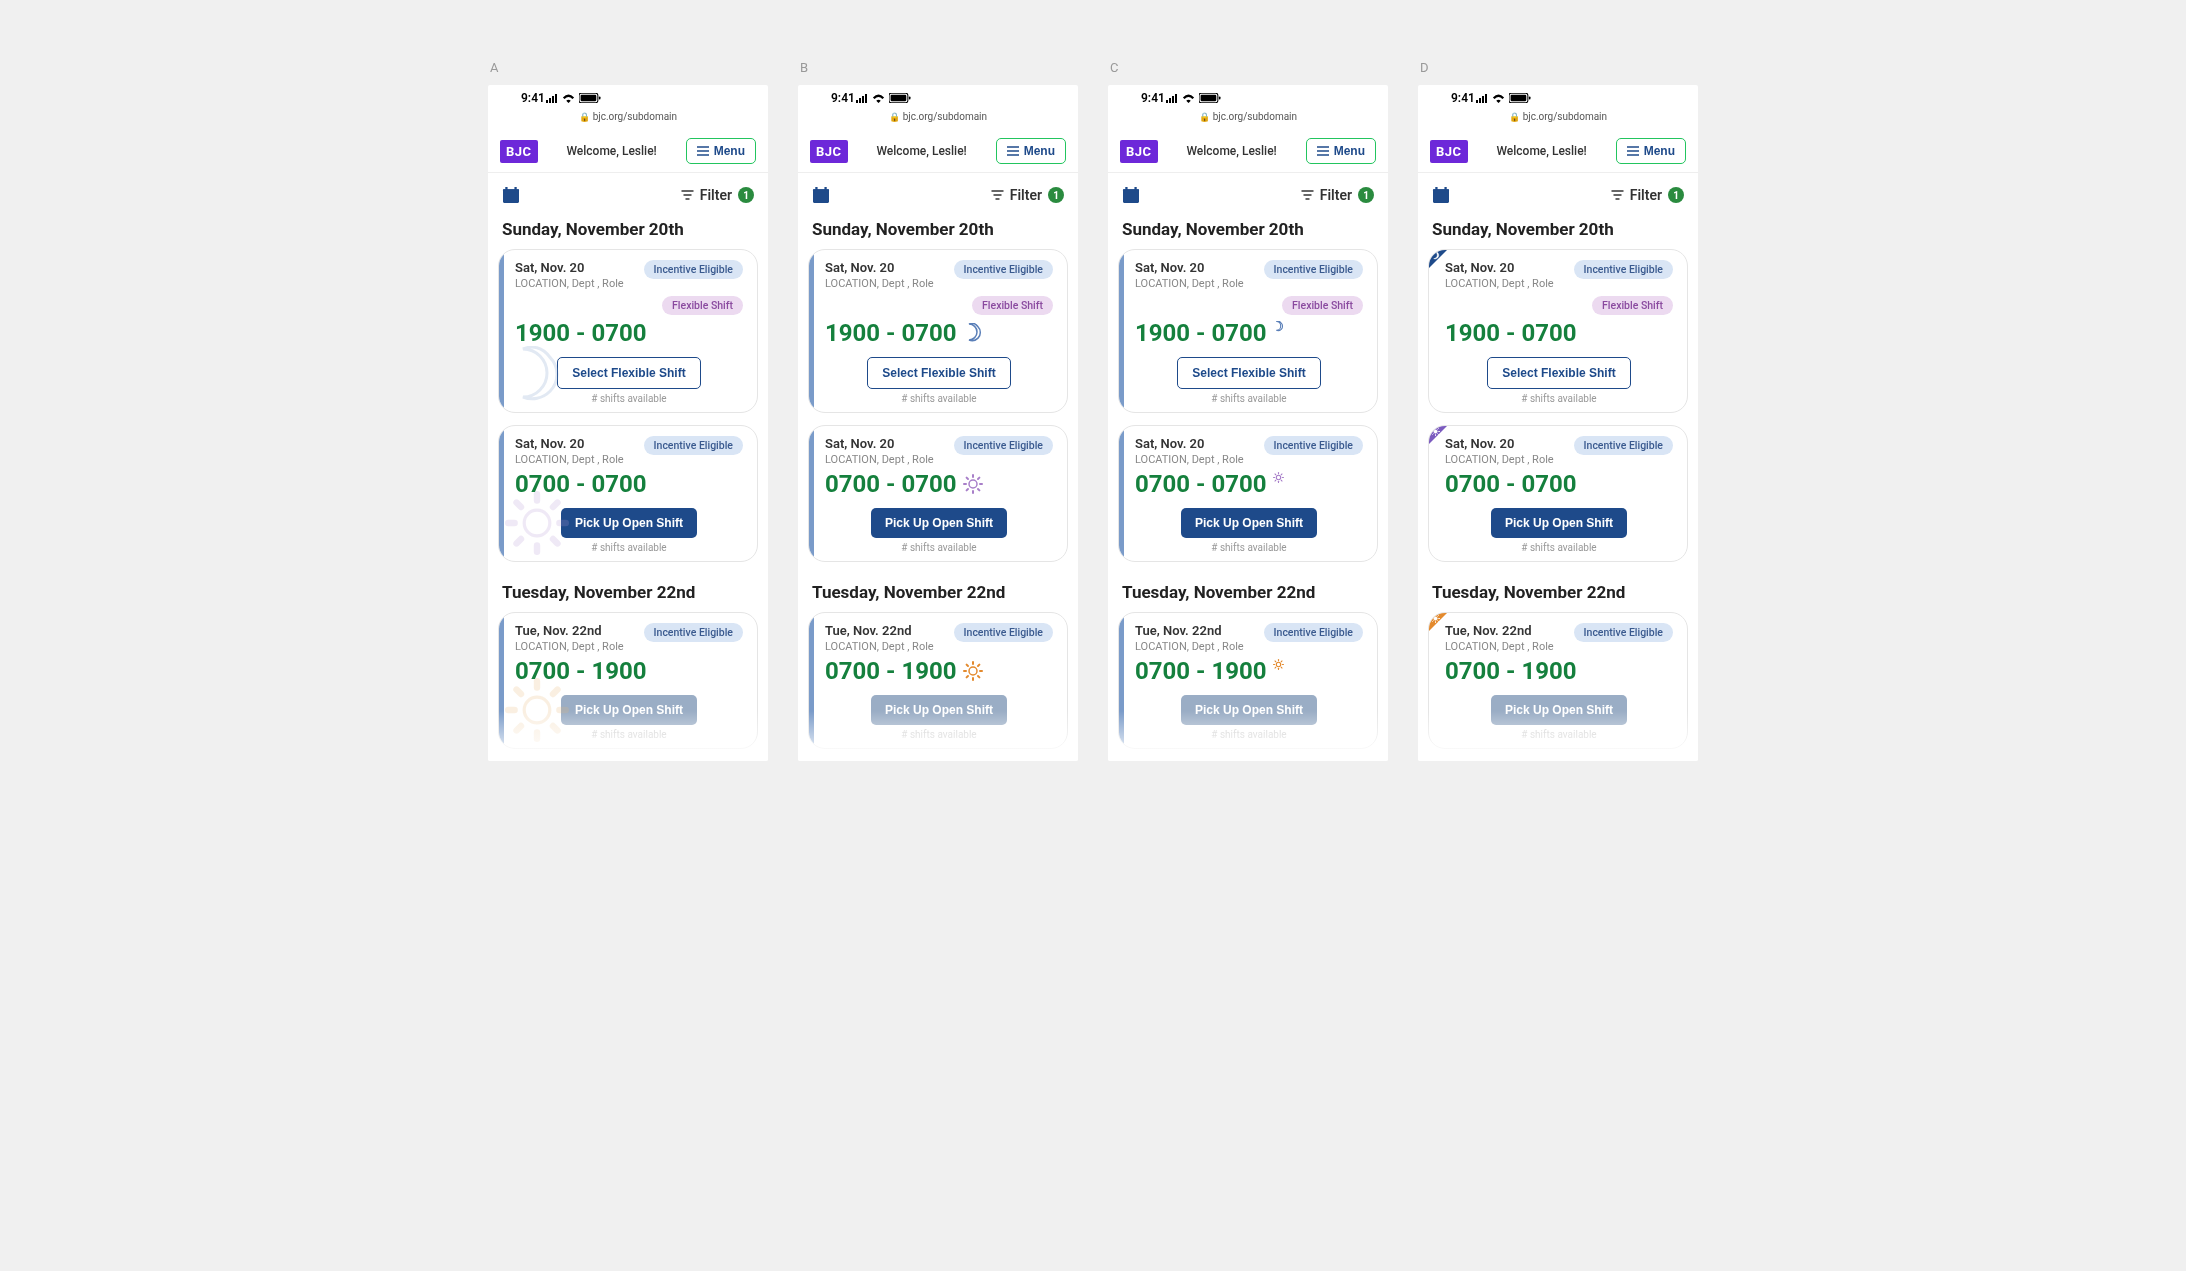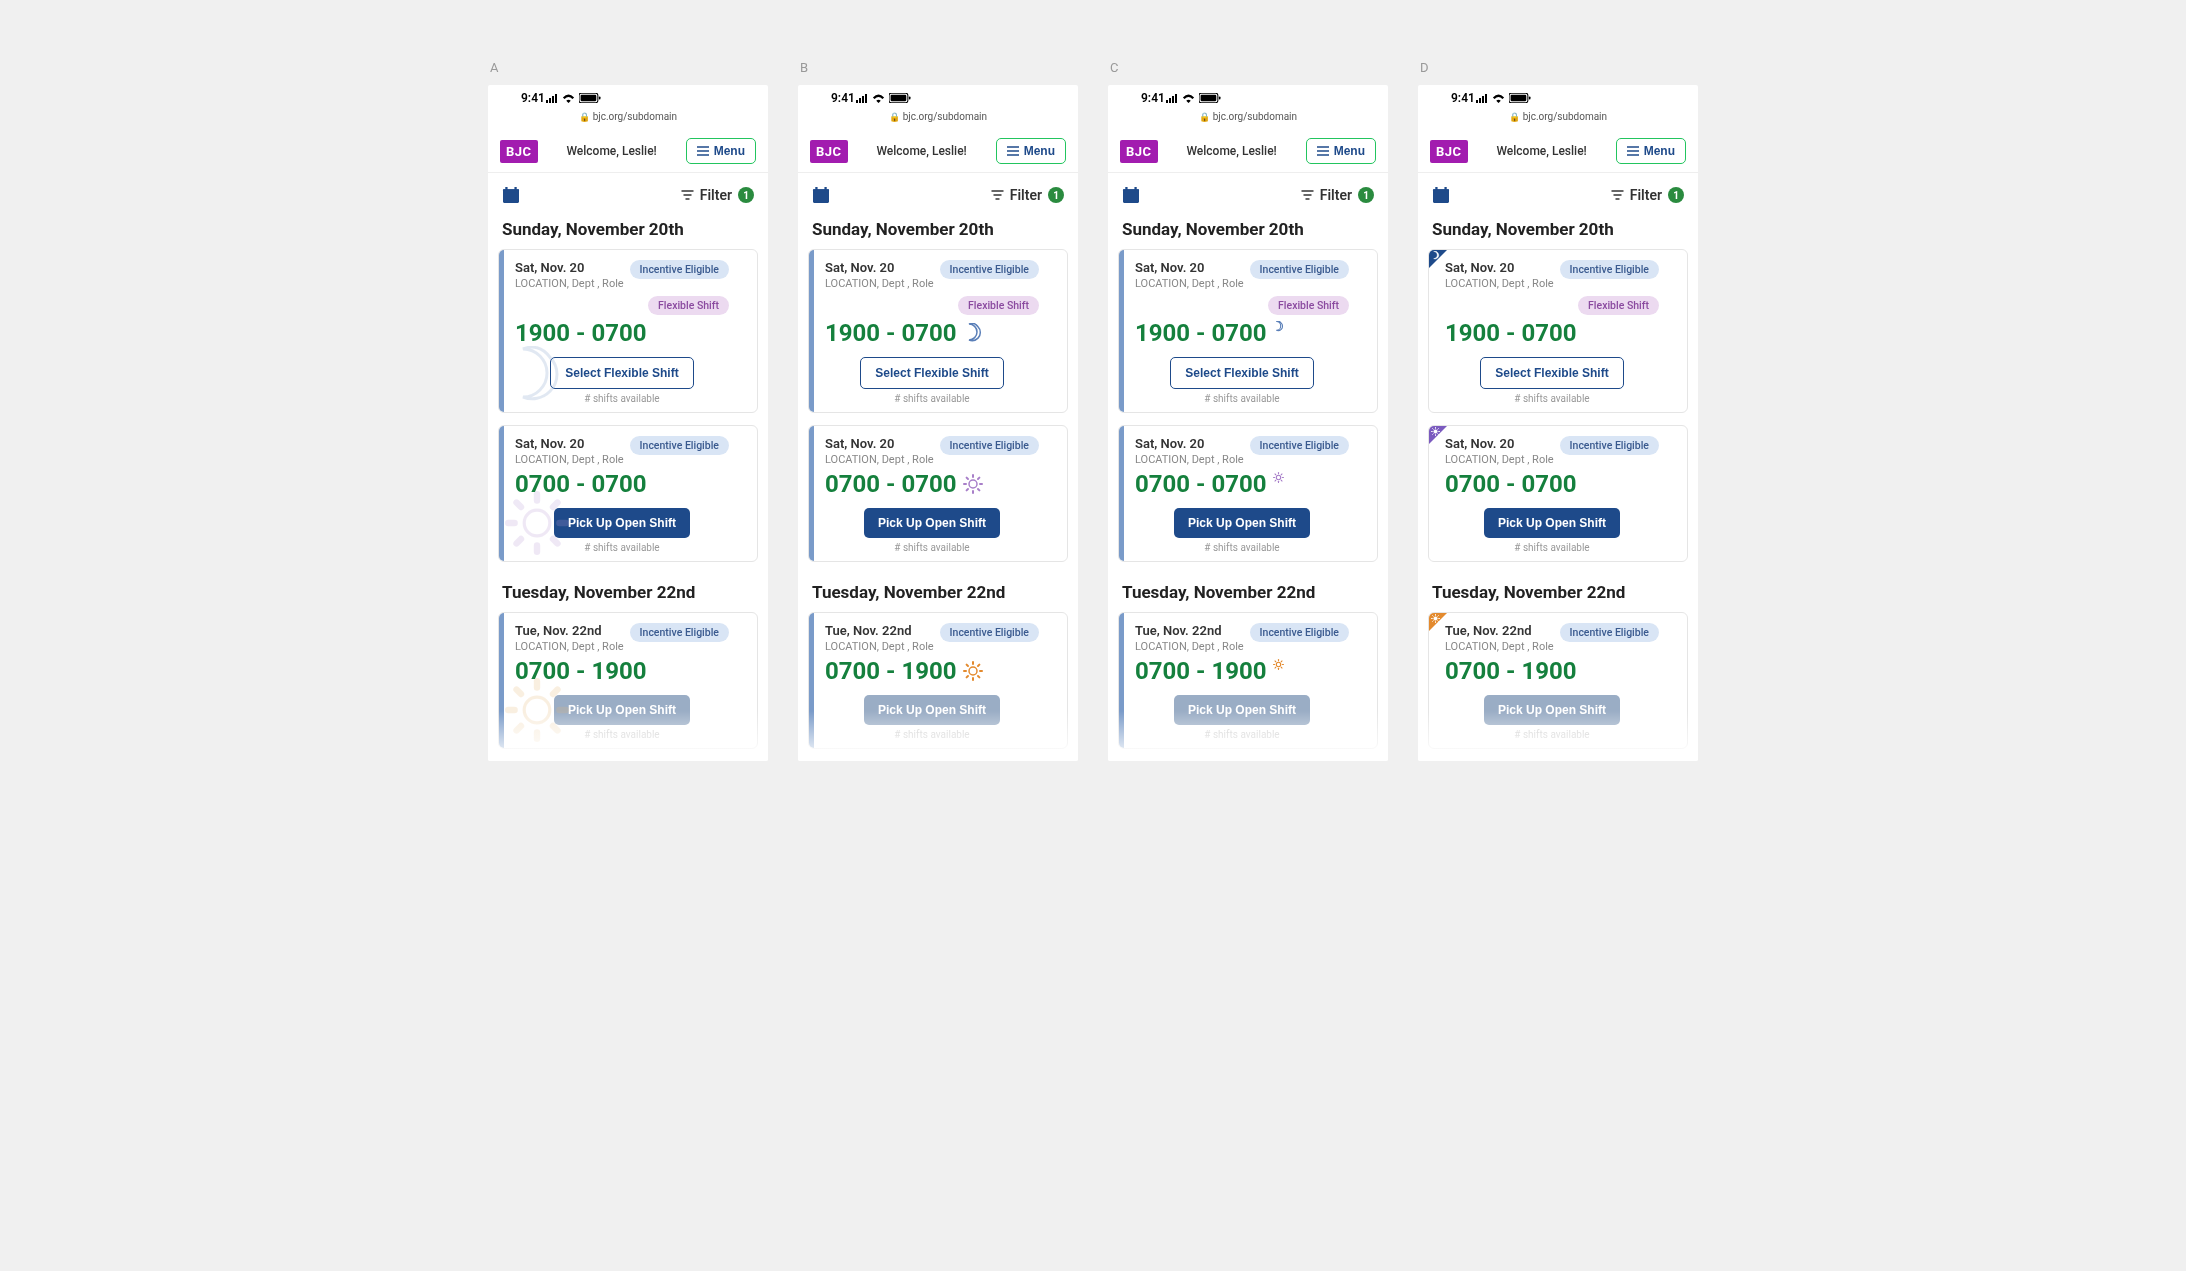--- a/index.html
+++ b/index.html
@@ -45,21 +45,21 @@
   }
   .url-lock { font-size: 9px; }
   .app-header {
     display: flex;
     align-items: center;
     justify-content: space-between;
     padding: 8px 12px;
     border-bottom: 1px solid #eee;
   }
   .logo {
-    background: #a21caf;
+    background: #6d28d9;
     color:#fff;
     font-weight: 700;
     font-size: 13px;
     padding: 4px 6px;
     border-radius: 2px;
     letter-spacing: 0.5px;
   }
   .welcome { font-size: 12px; color:#333; font-weight:500; }
   .menu-btn {
     border: 1px solid #22c55e;
@@ -92,23 +92,23 @@
   .day-header {
     font-size: 17px;
     font-weight: 700;
     color:#222;
     padding: 8px 14px 10px;
   }
   .card {
     margin: 0 10px 12px;
     background:#fff;
     border:1px solid #e5e5e5;
-    border-radius:6px;
+    border-radius:17px;
     position:relative;
-    padding: 10px 28px 8px 16px;
+    padding: 10px 14px 8px 16px;
     overflow:hidden;
   }
   .card-stripe {
     position:absolute; left:0; top:0; bottom:0;
     width:5px;
   }
   .stripe-blue { background: #7a9bc9; }
   .corner {
     position:absolute; left:0; top:0;
     width:0; height:0;

